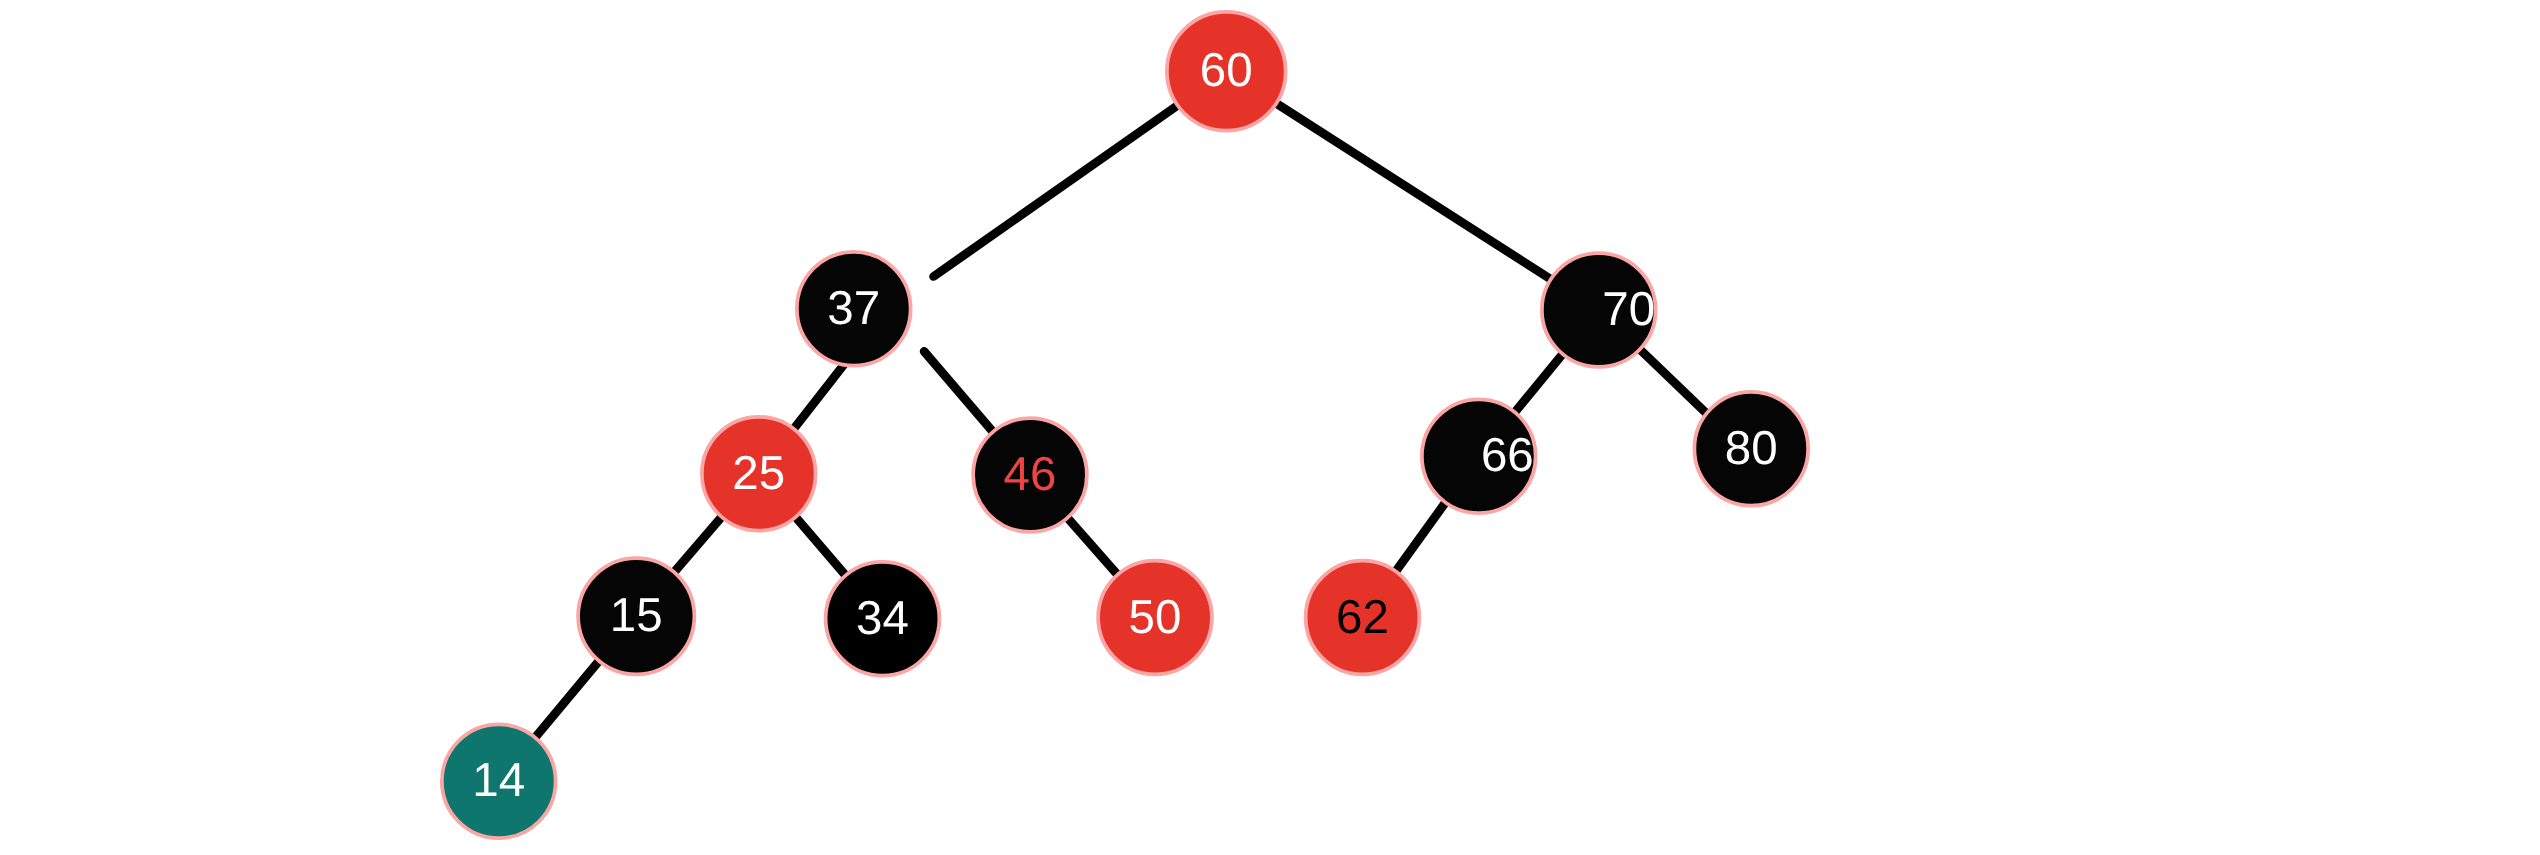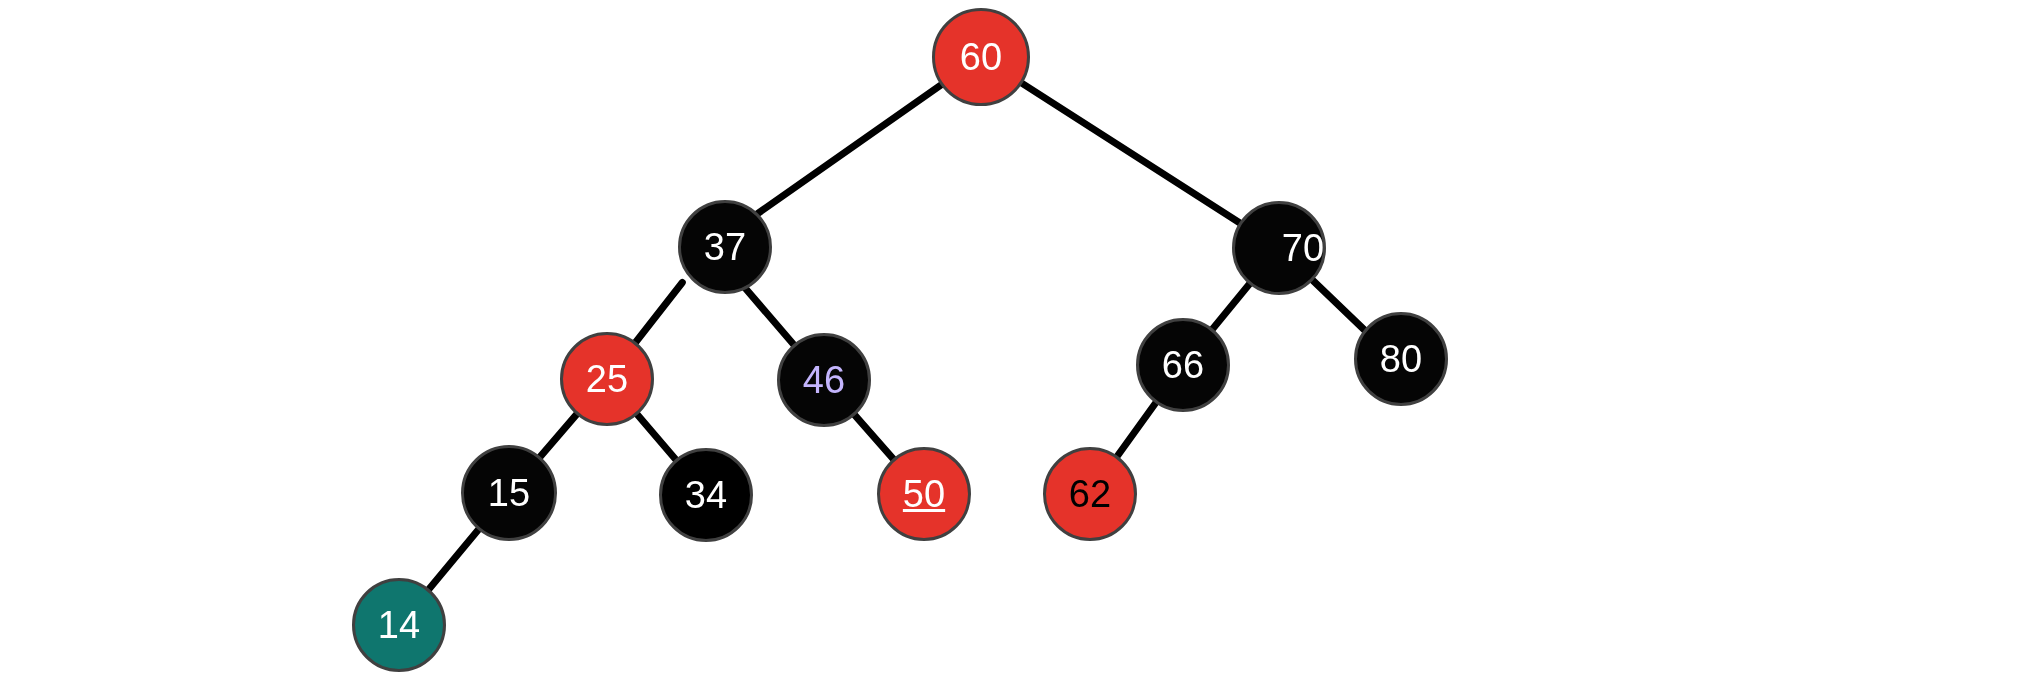--- a/index.html
+++ b/index.html
@@ -31,21 +31,21 @@
     stroke-width: 7;
     stroke-linecap: round;
   }
   .tree-node {
     position: absolute;
     border-radius: 50%;
     display: flex;
     align-items: center;
     justify-content: center;
     box-sizing: border-box;
-    border: 3px solid #404040;
+    border: 3px solid #fca5a5;
     user-select: none;
   }
   .tree-node.color-red {
     background: #e5332a;
   }
   .tree-node.color-black {
     background: #050505;
   }
   .node-label {
     color: #ffffff;
@@ -70,46 +70,46 @@
       <line x1="577.6651163590157" y1="413.12425239869606" x2="538.9867699441173" y2="458.11743088133295" class="edge-line" stroke="#000000" stroke-width="7"></line>
       <line x1="636.2126437128483" y1="413.22895626959996" x2="676.7873562871517" y2="460.77104373040004" class="edge-line" stroke="#000000" stroke-width="7"></line>
       <line x1="853.6747018238661" y1="413.8291600792074" x2="894.3252981761339" y2="460.1708399207926" class="edge-line" stroke="#000000" stroke-width="7"></line>
       <line x1="1156.683929108079" y1="401.50293704363236" x2="1116.316070891921" y2="457.49706295636764" class="edge-line" stroke="#000000" stroke-width="7"></line>
       <line x1="479.5515176154339" y1="528.3381788614793" x2="427.80829798490157" y2="590.4300424181181" class="edge-line" stroke="#000000" stroke-width="7"></line>
     </svg>
   <div id="tree-nodes">
       <div class="tree-node color-red" style="left: 932px; top: 8px; width: 98px; height: 98px; background: rgb(229, 51, 42);">
         <span class="node-label" style="color: rgb(255, 255, 255);">60</span>
       </div>
-      <div class="tree-node color-black" style="left: 678px; top: 200px; width: 94px; height: 94px; background: rgb(5, 5, 5);">
+      <div class="tree-node color-black" style="left: 636px; top: 200px; width: 94px; height: 94px; background: rgb(5, 5, 5);">
         <span class="node-label" style="color: rgb(255, 255, 255);">37</span>
       </div>
       <div class="tree-node color-black" style="left: 1232px; top: 201px; width: 94px; height: 94px; background: rgb(5, 5, 5);">
         <span class="node-label" style="color: rgb(255, 255, 255); margin-left: 48px;">70</span>
       </div>
       <div class="tree-node color-red" style="left: 560px; top: 332px; width: 94px; height: 94px; background: rgb(229, 51, 42);">
         <span class="node-label" style="color: rgb(255, 255, 255);">25</span>
       </div>
       <div class="tree-node color-black" style="left: 777px; top: 333px; width: 94px; height: 94px; background: rgb(5, 5, 5);">
-        <span class="node-label" style="color: #c4b5fd;">46</span>
+        <span class="node-label" style="color: #ef4444;">46</span>
       </div>
-      <div class="tree-node color-black" style="left: 1136px; top: 318px; width: 94px; height: 94px; background: rgb(5, 5, 5);">
+      <div class="tree-node color-black" style="left: 1136px; top: 318px; width: 94px; height: 94px; background: rgb(5, 5, 5); justify-content: flex-end;">
         <span class="node-label" style="color: rgb(255, 255, 255);">66</span>
       </div>
       <div class="tree-node color-black" style="left: 1354px; top: 312px; width: 94px; height: 94px; background: rgb(5, 5, 5);">
         <span class="node-label" style="color: rgb(255, 255, 255);">80</span>
       </div>
       <div class="tree-node color-black" style="left: 461px; top: 445px; width: 96px; height: 96px; background: rgb(5, 5, 5);">
         <span class="node-label" style="color: rgb(255, 255, 255);">15</span>
       </div>
       <div class="tree-node color-black" style="left: 659px; top: 448px; width: 94px; height: 94px; background: #000000;">
         <span class="node-label" style="color: rgb(255, 255, 255);">34</span>
       </div>
       <div class="tree-node color-red" style="left: 877px; top: 447px; width: 94px; height: 94px; background: rgb(229, 51, 42);">
-        <span class="node-label" style="color: rgb(255, 255, 255); text-decoration: underline;">50</span>
+        <span class="node-label" style="color: rgb(255, 255, 255);">50</span>
       </div>
       <div class="tree-node color-red" style="left: 1043px; top: 447px; width: 94px; height: 94px; background: rgb(229, 51, 42);">
         <span class="node-label" style="color: #000000;">62</span>
       </div>
       <div class="tree-node color-red" style="left: 352px; top: 578px; width: 94px; height: 94px; background: #0f766e;">
         <span class="node-label" style="color: rgb(255, 255, 255);">14</span>
       </div>
     </div>
 </div>
 

